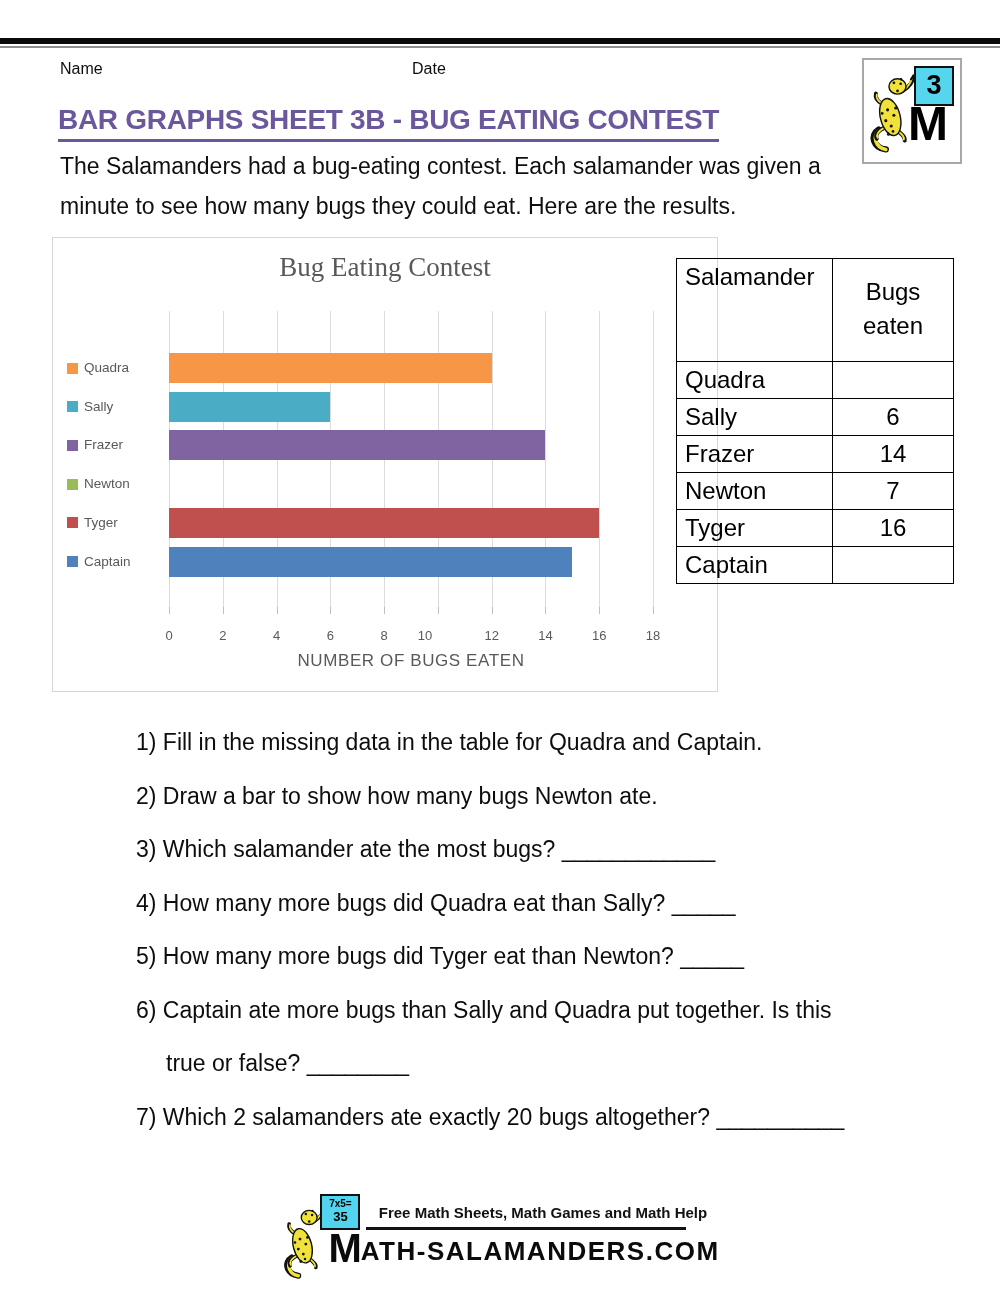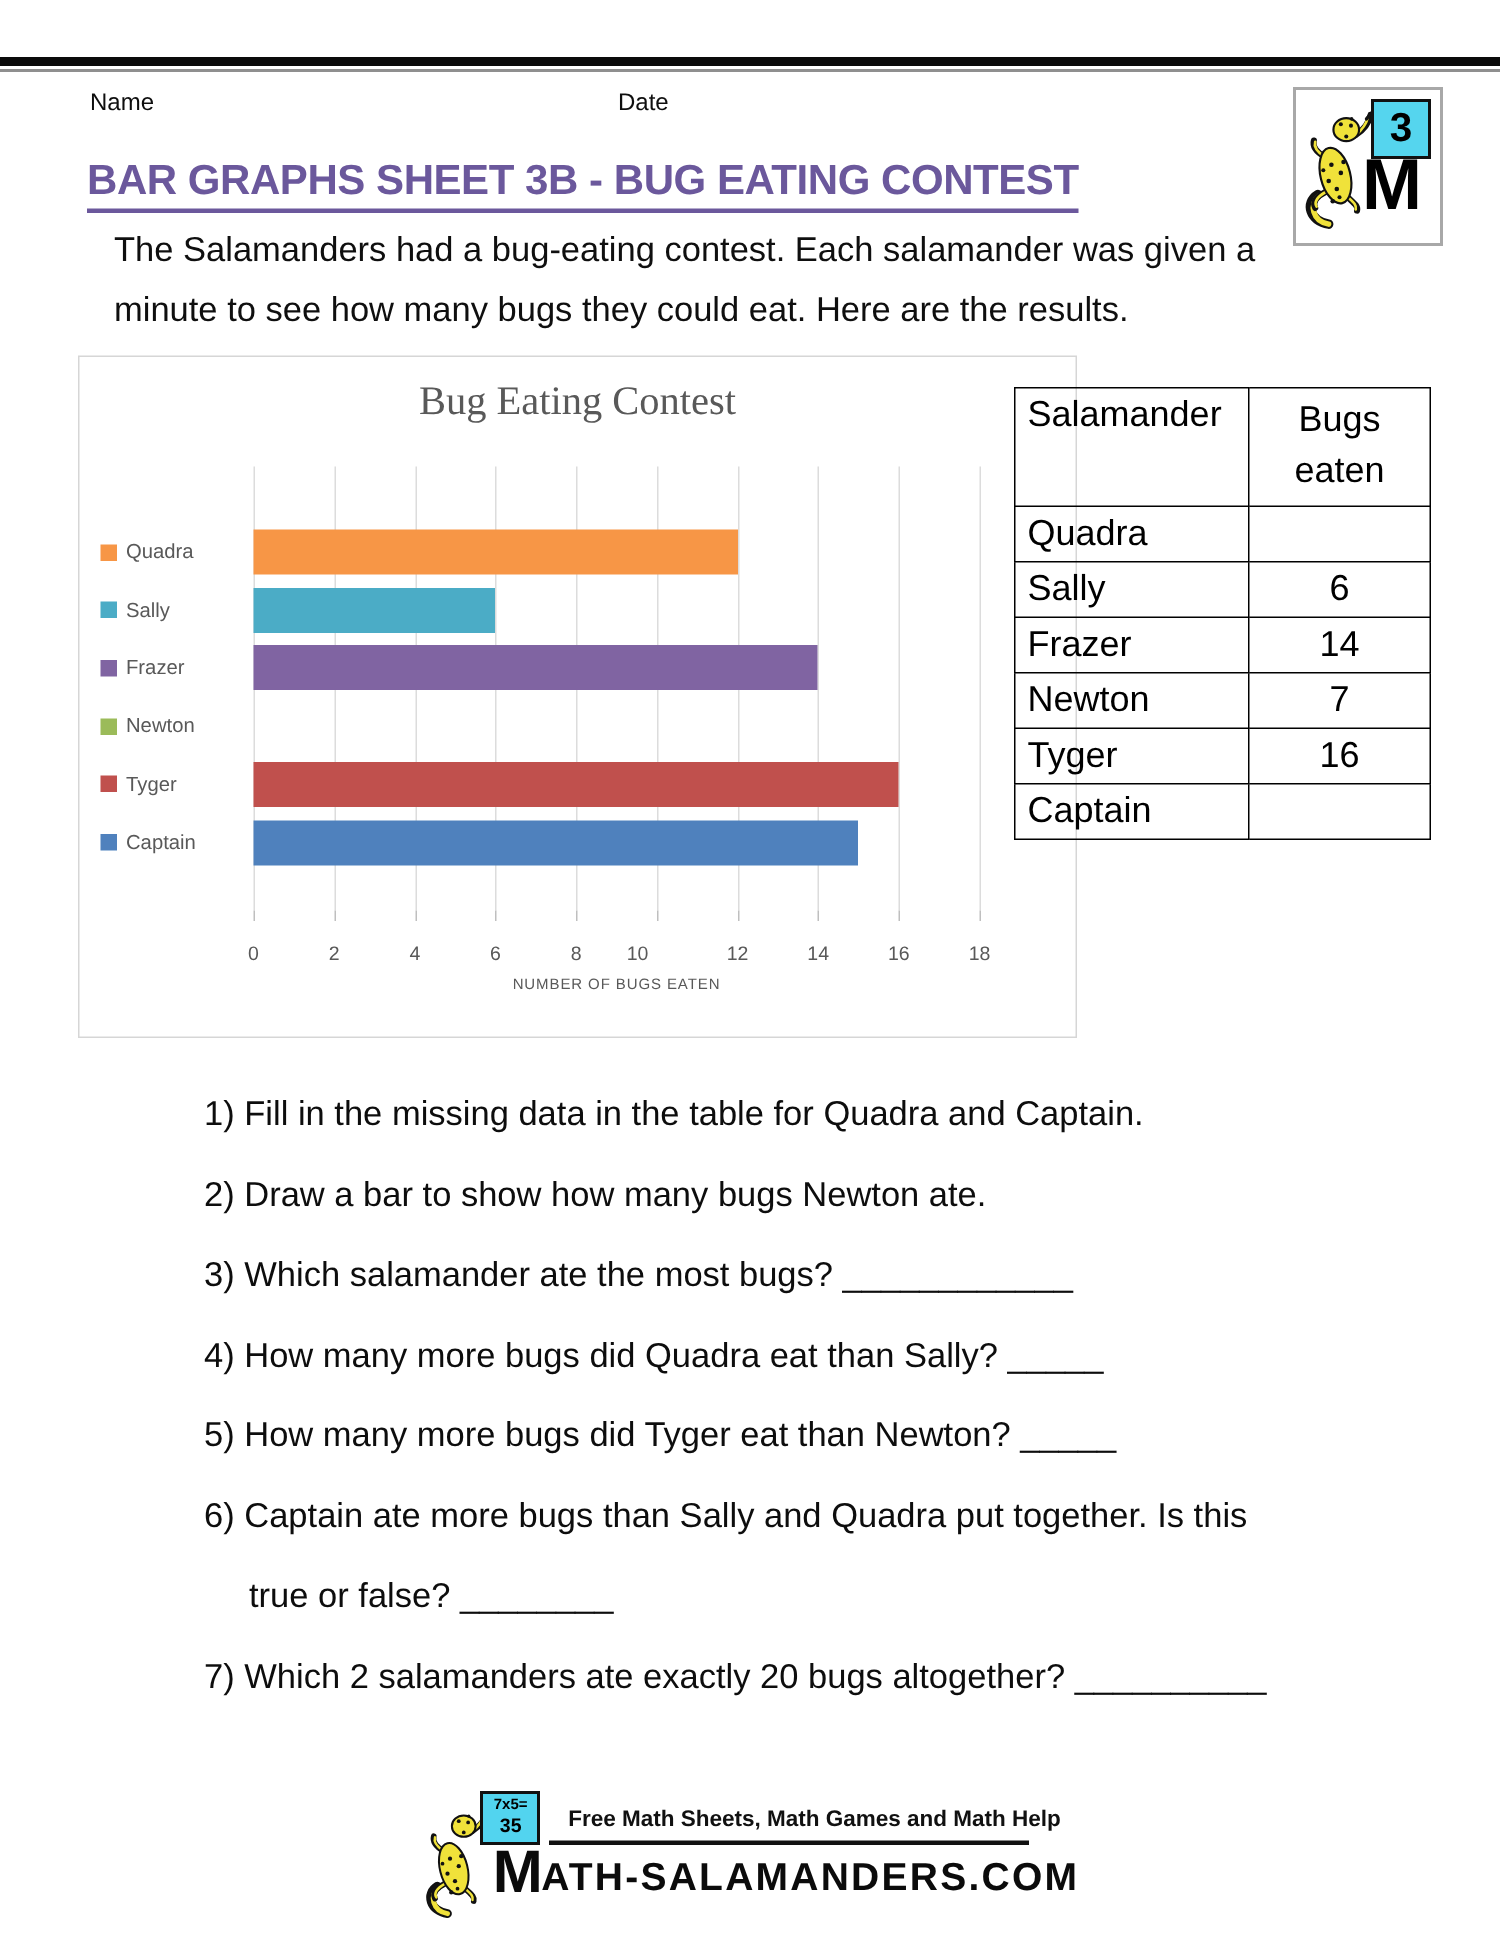--- a/index.html
+++ b/index.html
@@ -16,43 +16,43 @@
 
   .badge{position:absolute;left:862px;top:58px;width:96px;height:102px;border:2px solid #a8a8a8;background:#fff;}
   .badge .board3{position:absolute;left:50px;top:6px;width:36px;height:36px;background:#55d5ee;border:2px solid #111;
                  font-size:27px;font-weight:700;text-align:center;line-height:34px;color:#000;}
   .badge .bigM{position:absolute;left:44px;top:40px;font-size:48px;font-weight:900;color:#000;letter-spacing:-2px;line-height:1;}
   .badge svg{position:absolute;left:2px;top:10px;}
 
   
   .page-title{position:absolute;left:58px;top:104px;font-size:28px;font-weight:800;letter-spacing:-0.3px;
               color:#6b589c;border-bottom:3px solid #6b589c;padding-bottom:3px;display:inline-block;}
-  .intro{position:absolute;left:60px;top:146px;width:890px;font-size:23px;color:#0f0f0f;margin-left:16px;}
+  .intro{position:absolute;left:60px;top:146px;width:890px;font-size:23px;color:#0f0f0f;}
   .intro div{line-height:40px;}
 
   
   .chart-box{position:absolute;left:52px;top:237px;width:664px;height:453px;border:1px solid #d6d6d6;background:#fff;}
   .chart-title{position:absolute;left:0;top:14px;width:100%;text-align:center;
                font-family:"Liberation Serif",serif;font-size:27px;color:#595959;}
   .gridline{position:absolute;width:1px;background:#dcdcdc;}
   .axis-tick{position:absolute;width:1px;height:7px;background:#bfbfbf;}
   .tick-label{position:absolute;width:32px;text-align:center;font-size:13px;color:#595959;}
   .bar{position:absolute;height:30px;}
   .legend-swatch{position:absolute;width:11px;height:11px;}
   .legend-label{position:absolute;font-size:13.5px;color:#595959;line-height:16px;}
   .axis-title{position:absolute;left:116px;top:413px;width:484px;text-align:center;
-              font-size:10px;letter-spacing:0.6px;color:#595959;}
+              font-size:17px;letter-spacing:0.6px;color:#595959;}
 
   
   .table-wrap{position:absolute;left:676px;top:258px;}
   table.data{border-collapse:collapse;table-layout:fixed;width:277px;font-size:24px;color:#000;}
   table.data th,table.data td{border:1.5px solid #000;overflow:hidden;}
   table.data th{font-weight:400;vertical-align:top;line-height:34px;height:70px;}
   table.data th.c1{text-align:left;padding-left:8px;}
-  table.data th.c2{text-align:center;padding:4px 14px;}
+  table.data th.c2{text-align:center;padding:16px 14px;}
   table.data td{height:34px;line-height:34px;}
   table.data td.c1{text-align:left;padding-left:8px;}
   table.data td.c2{text-align:center;}
 
   
   .questions{position:absolute;left:88px;top:716px;width:880px;margin-left:48px;}
   .q-line{line-height:53.5px;font-size:23px;color:#0d0d0d;}
   .q-line.cont{padding-left:30px;}
 
   

